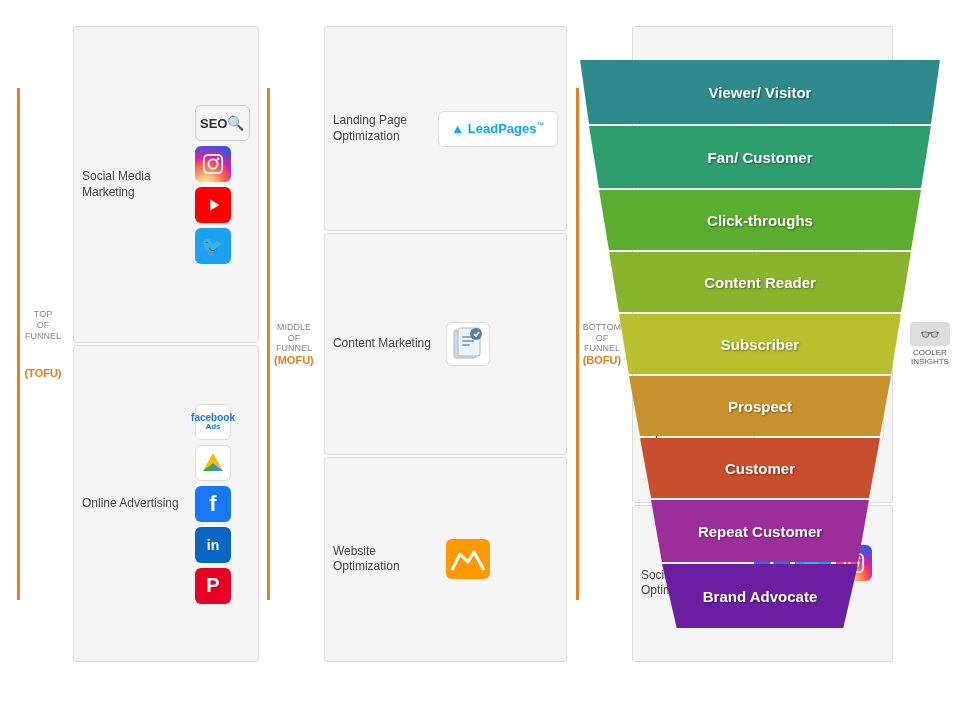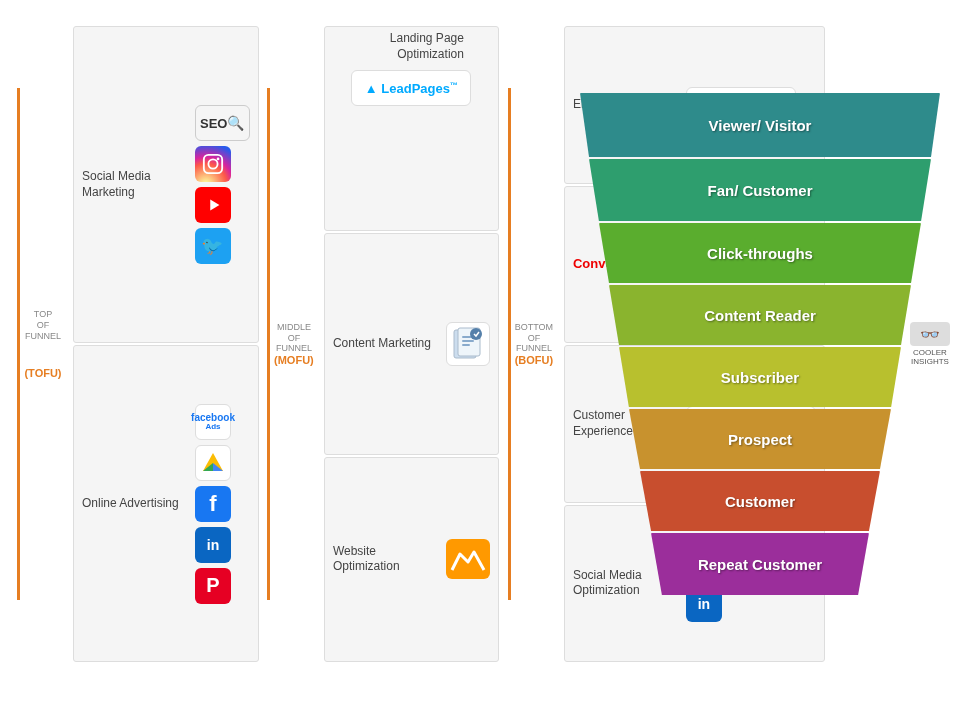--- a/index.html
+++ b/index.html
@@ -185,21 +185,21 @@
         </div>
       </div>
       <div style="display: flex; flex-direction: row; align-items: stretch; flex: 1 1 0%;">
         <div style="width: 65px; flex-shrink: 0; display: flex; flex-direction: column; align-items: center; justify-content: center;">
           <div style="display: flex; flex-direction: column; align-items: center; border-left: 3px solid rgb(230, 126, 34); padding-left: 4px; padding-right: 2px; height: 80%; justify-content: center;">
             <span style="color: rgb(136, 136, 136); font-size: 9px; font-weight: normal; text-align: center; line-height: 1.2;">MIDDLE<br>OF<br>FUNNEL</span>
             <span style="color: rgb(230, 126, 34); font-size: 11px; font-weight: bold; text-align: center;">(MOFU)</span>
           </div>
         </div>
         <div style="flex: 1 1 0%; display: flex; flex-direction: column; gap: 2px; padding: 2px 0px;">
-          <div style="display: flex; flex-direction: column; align-items: center; background: rgb(245, 245, 245); border: 1px solid rgb(221, 221, 221); border-radius: 3px; padding: 4px 8px; flex: 1 1 0%; gap: 8px; text-align: right;">
+          <div style="display: flex; flex-direction: row; align-items: center; background: rgb(245, 245, 245); border: 1px solid rgb(221, 221, 221); border-radius: 3px; padding: 4px 8px; flex: 1 1 0%; ">
             <div style="width: 105px; font-size: 12px; line-height: 1.3; flex-shrink: 0; color: rgb(68, 68, 68);">Landing Page Optimization</div>
             <div style="display: flex; flex-flow: wrap; align-items: center; gap: 5px;">
               <div class="icon-box" style="background: rgb(255, 255, 255); border: 1px solid rgb(221, 221, 221); width: 120px; padding: 4px;">
                 <span style="color:#00aaff;font-weight:bold;font-size:13px;">▲ LeadPages<sup style="font-size:8px">™</sup></span>
               </div>
             </div>
           </div>
           <div style="display: flex; flex-direction: row; align-items: center; background: rgb(245, 245, 245); border: 1px solid rgb(221, 221, 221); border-radius: 3px; padding: 12px 8px; flex: 1 1 0%; gap: 8px;">
             <div style="width: 105px; font-size: 12px; line-height: 1.3; flex-shrink: 0; color: rgb(68, 68, 68);">Content Marketing</div>
             <div style="display: flex; flex-flow: wrap; align-items: center; gap: 5px;">
@@ -304,19 +304,22 @@
         </div>
         <div class="funnel-segment" style="background: rgb(200, 146, 46); width: 262px; height: 60px; display: flex; align-items: center; justify-content: center; color: rgb(255, 255, 255); font-weight: bold; font-size: 16px; text-align: center; border-radius: 1px; clip-path: polygon(4.2% 100%, 95.8% 100%, 100% 0%, 0% 0%);">
           <span class="seg-label" style="text-shadow: rgba(0, 0, 0, 0.4) 1px 1px 2px;">Prospect</span>
         </div>
         <div class="funnel-segment" style="background: rgb(200, 78, 46); width: 240px; height: 60px; display: flex; align-items: center; justify-content: center; color: rgb(255, 255, 255); font-weight: bold; font-size: 16px; text-align: center; border-radius: 1px; clip-path: polygon(4.6% 100%, 95.4% 100%, 100% 0%, 0% 0%);">
           <span class="seg-label" style="text-shadow: rgba(0, 0, 0, 0.4) 1px 1px 2px;">Customer</span>
         </div>
         <div class="funnel-segment" style="background: rgb(155, 46, 155); width: 218px; height: 62px; display: flex; align-items: center; justify-content: center; color: rgb(255, 255, 255); font-weight: bold; font-size: 14px; text-align: center; border-radius: 1px; clip-path: polygon(5% 100%, 95% 100%, 100% 0%, 0% 0%);">
           <span class="seg-label" style="text-shadow: rgba(0, 0, 0, 0.4) 1px 1px 2px;">Repeat Customer</span>
         </div>
+        <div class="funnel-segment" style="background: rgb(107, 31, 160); width: 196px; height: 64px; display: flex; align-items: center; justify-content: center; color: rgb(255, 255, 255); font-weight: bold; font-size: 14px; text-align: center; border-radius: 1px; clip-path: polygon(7.5% 100%, 92.5% 100%, 100% 0%, 0% 0%);">
+          <span class="seg-label" style="text-shadow: rgba(0, 0, 0, 0.4) 1px 1px 2px;">Brand Advocate</span>
+        </div>
       </div>
     <div class="cooler-badge" style="position: absolute; right: 2px; top: 50%;">
       <div class="cooler-icon">👓</div>
       <div style="font-size:8px;color:#555;text-align:center">COOLER<br>INSIGHTS</div>
     </div>
   </div>
 </div>
 
 </body></html>

